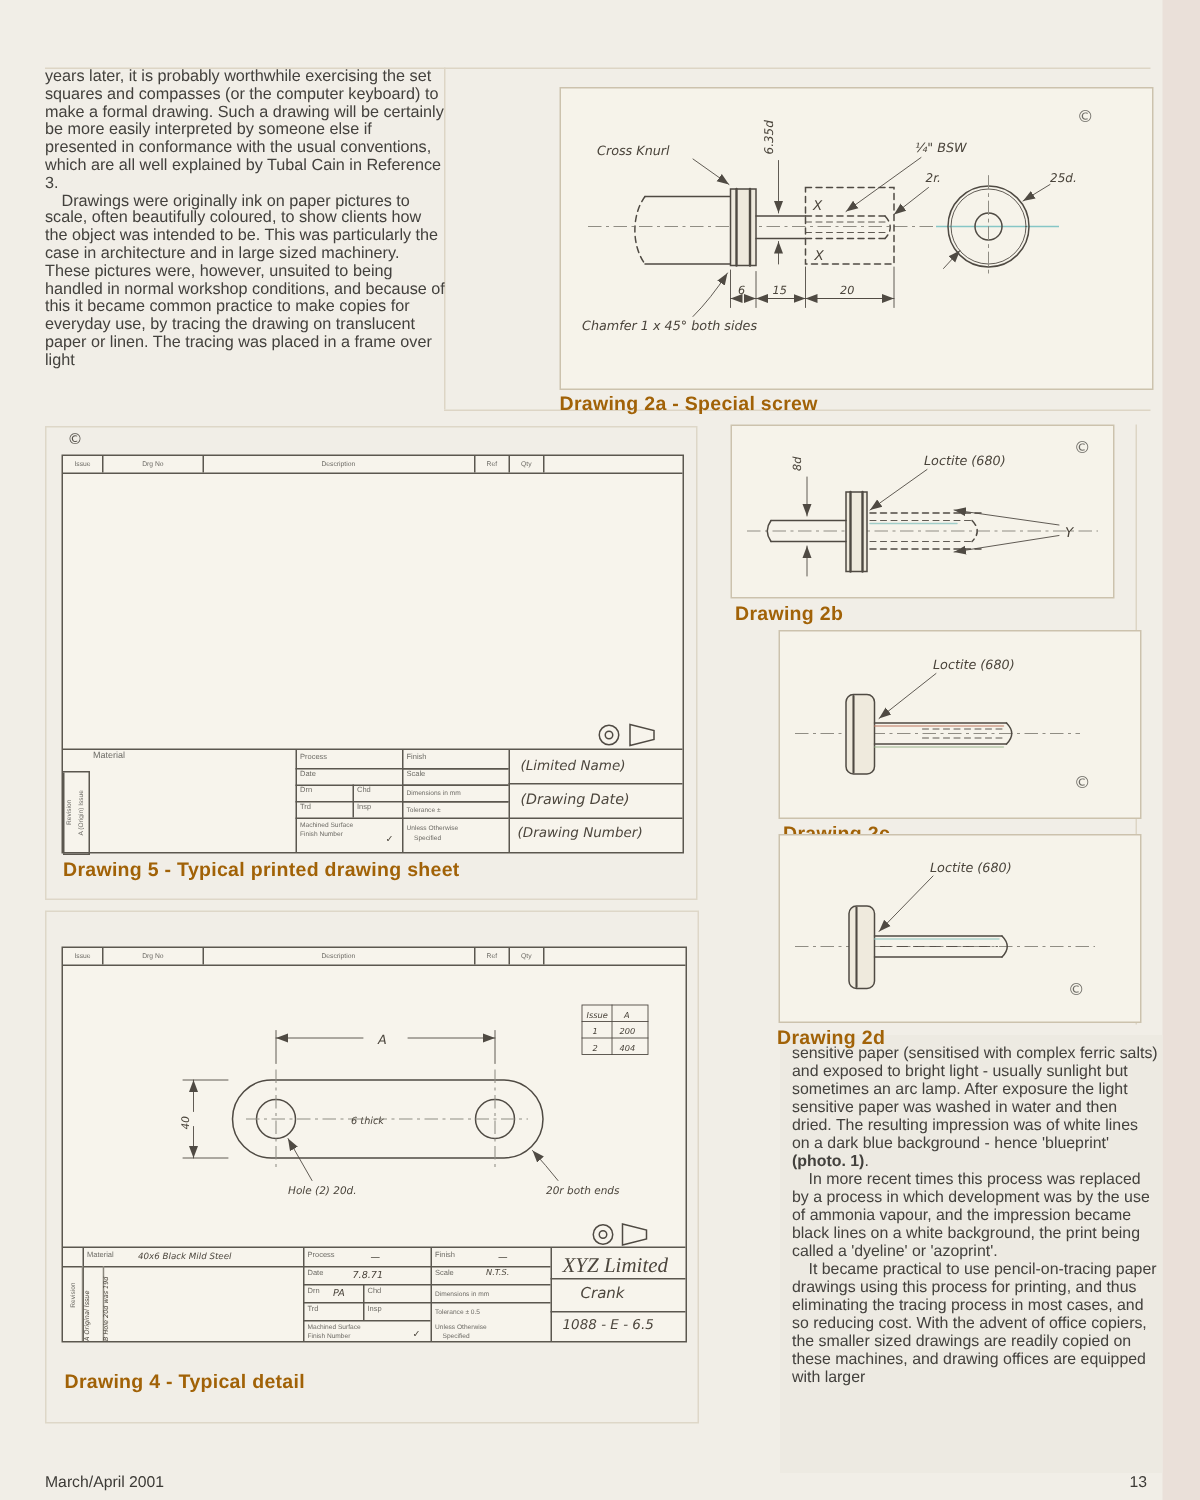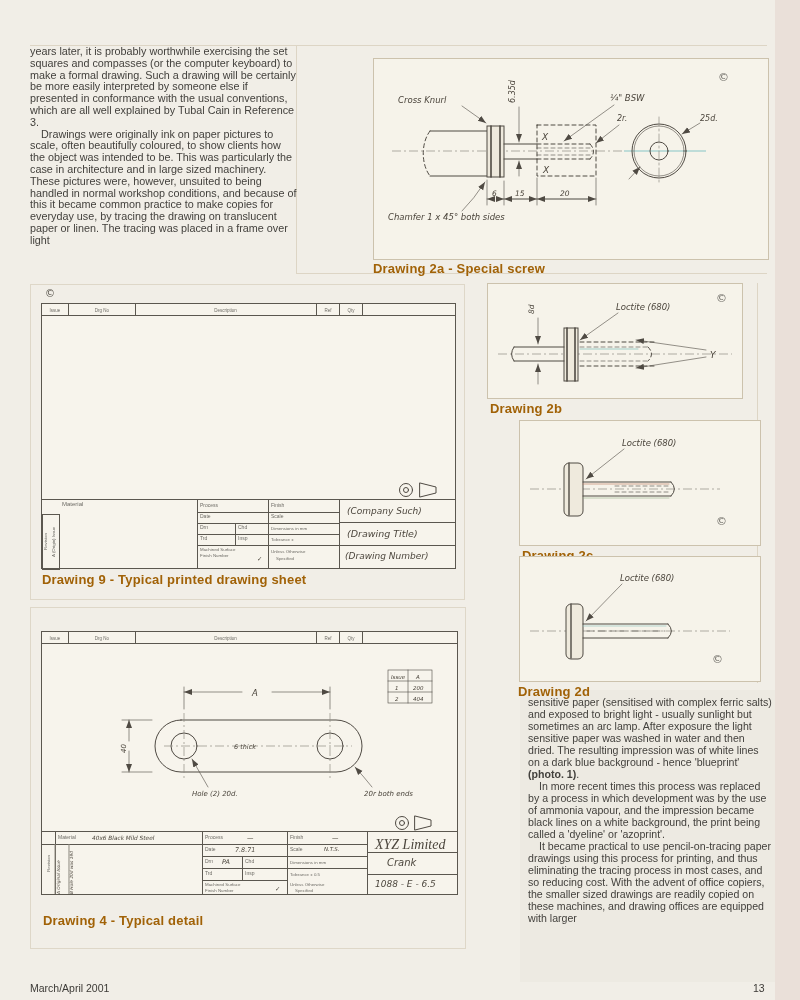--- a/index.html
+++ b/index.html
@@ -211,27 +211,27 @@
         <div class="hline" style="left:226px;top:34px;width:71px;"></div>
         <span class="abs bl" style="left:229px;top:3px;">Finish</span>
         <span class="abs bl" style="left:229px;top:14px;">Scale</span>
         <span class="abs bl45" style="left:229px;top:26px;">Dimensions in mm</span>
         <span class="abs bl45" style="left:229px;top:37px;">Tolerance ±</span>
         <span class="abs bl45" style="left:229px;top:49px;">Unless Otherwise</span>
         <span class="abs bl45" style="left:234px;top:56px;">Specified</span>
 
         <div class="hline" style="left:297px;top:22px;width:116px;"></div>
         <div class="hline" style="left:297px;top:45px;width:116px;"></div>
-        <span class="abs hwv" style="left:305px;top:6px;font-size:9px;">(Company Such)</span>
-        <span class="abs hwv" style="left:305px;top:28px;font-size:9.5px;">(Drawing Title)</span>
+        <span class="abs hwv" style="left:305px;top:6px;font-size:9px;">(Limited Name)</span>
+        <span class="abs hwv" style="left:305px;top:28px;font-size:9.5px;">(Drawing Date)</span>
         <span class="abs hwv" style="left:303px;top:51px;font-size:9px;">(Drawing Number)</span>
       </div>
     </div>
   </div>
-  <div class="abs caption" style="left:42px;top:572px;">Drawing 9 - Typical printed drawing sheet</div>
+  <div class="abs caption" style="left:42px;top:572px;">Drawing 5 - Typical printed drawing sheet</div>
 
   <div class="abs figbox" style="left:487px;top:283px;width:254px;height:114px;">
     <svg width="252" height="112" viewBox="0 0 252 112">
       <line class="cl" x1="10" y1="70" x2="244" y2="70"></line>
       <g class="ln">
         <rect x="76" y="44" width="14" height="53" fill="#efeadd"></rect>
         <line x1="79" y1="44" x2="79" y2="97" stroke-width="1.6"></line>
         <line x1="87" y1="44" x2="87" y2="97" stroke-width="1.6"></line>
       </g>
       <g class="ln">

